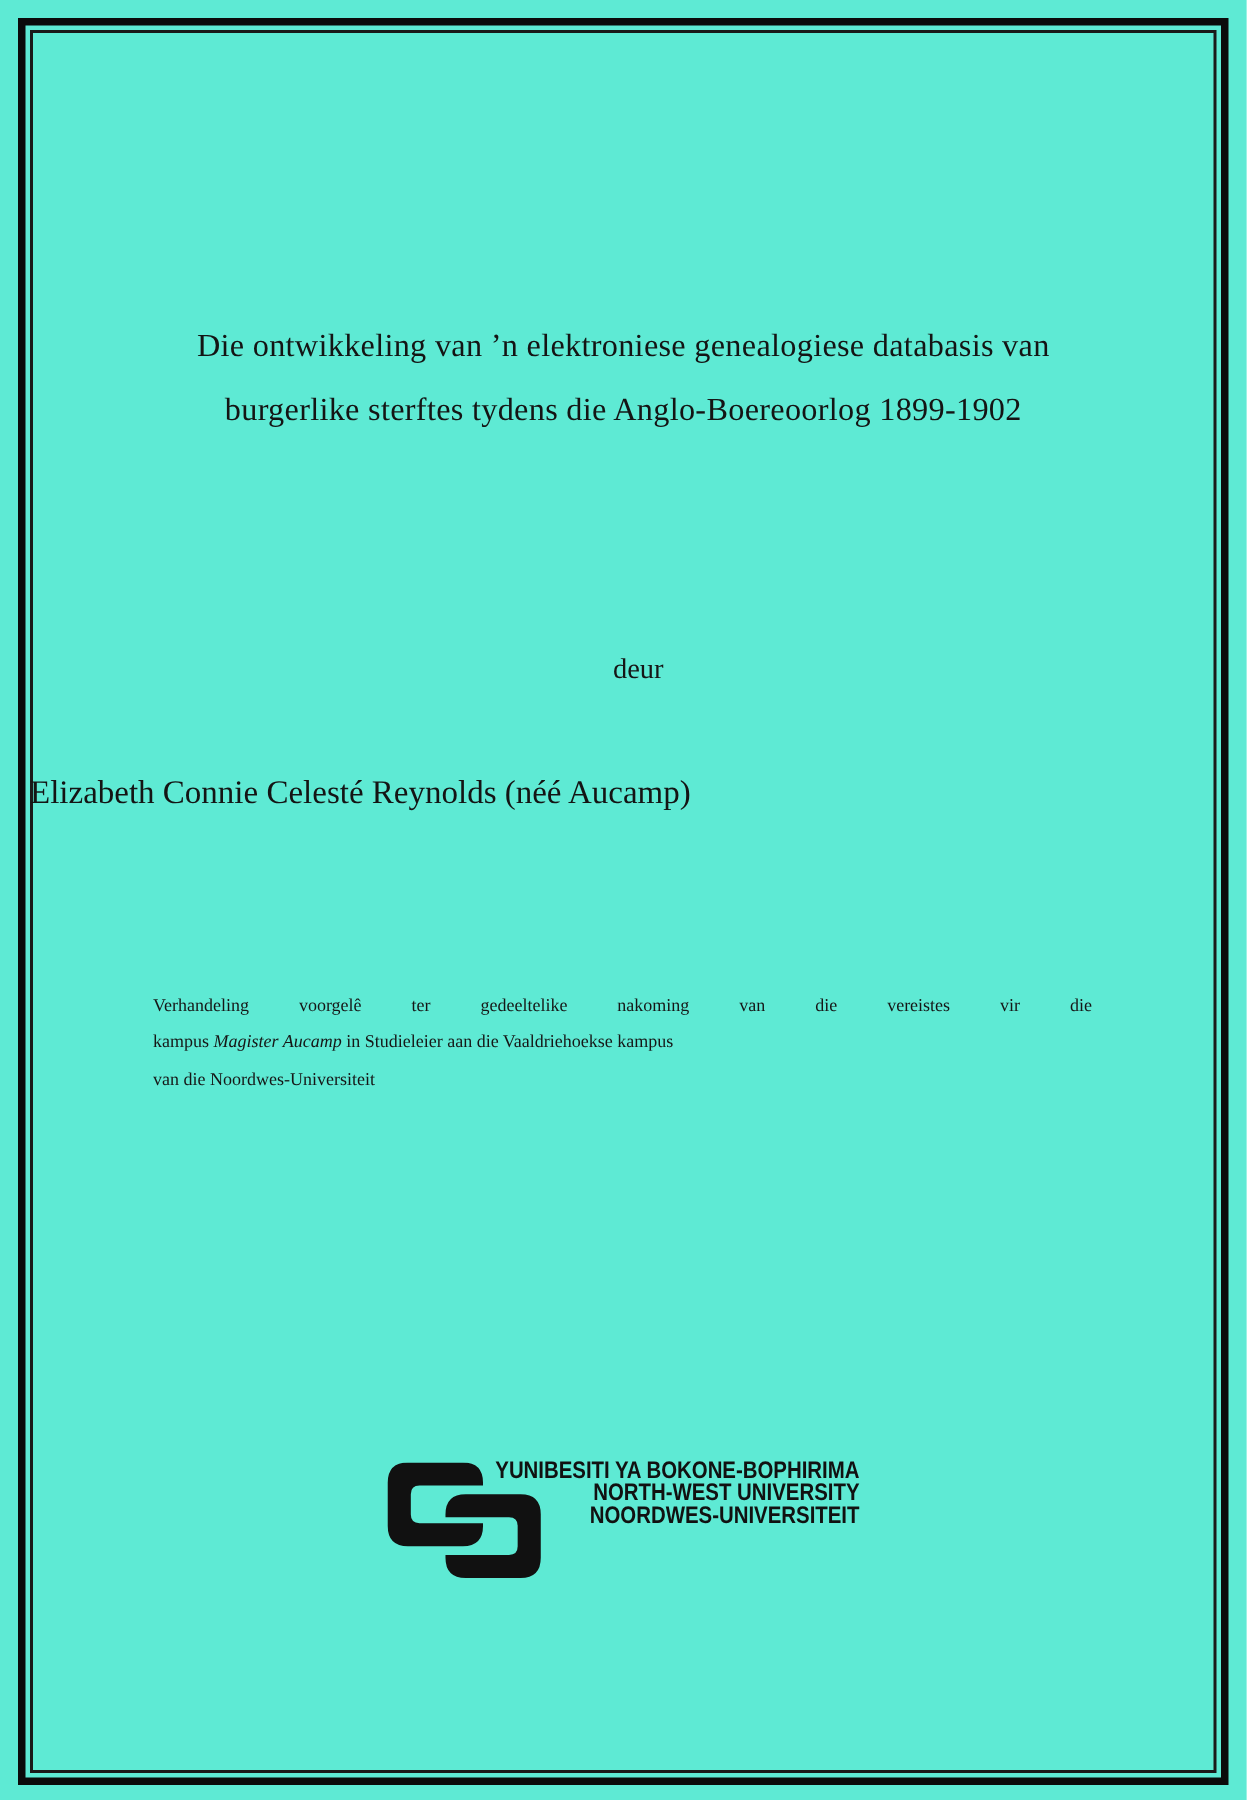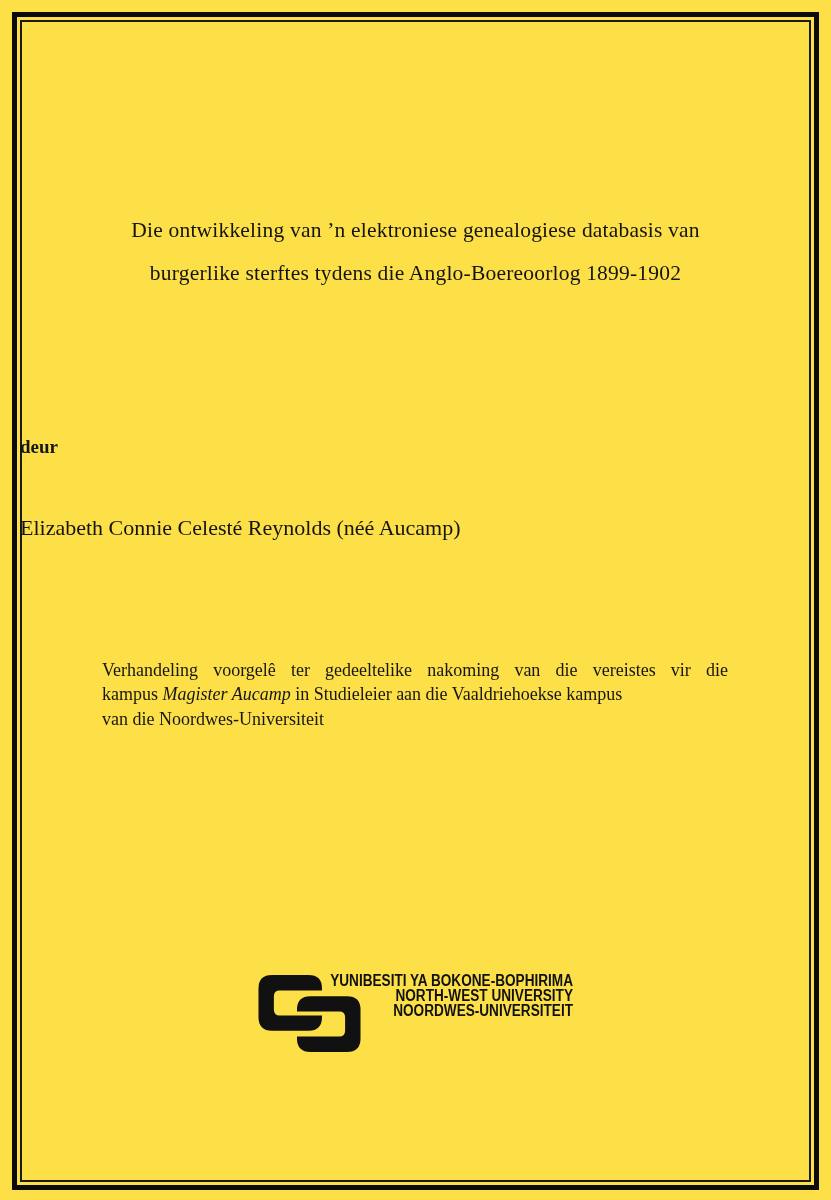--- a/index.html
+++ b/index.html
@@ -5,46 +5,46 @@
   html,body{margin:0;padding:0;}
   body{
     width:831px;height:1200px;
     background:#ffffff;
     font-family:"Liberation Serif", serif;
     position:relative;
     -webkit-font-smoothing:antialiased;
   }
   .page{
     position:absolute;left:0;top:0;width:831px;height:1200px;
-    background:#fde047;color:#161616;overflow:hidden;
+    background:#5eead4;color:#161616;overflow:hidden;
   }
   .frame-outer{
     position:absolute;left:12px;top:12px;width:807px;height:1178px;
     border:5px solid #0b0b0b;box-sizing:border-box;
   }
   .frame-inner{
     position:absolute;inset:3px;
     border:2px solid #1a1a1a;
   }
   .title-block{
     position:absolute;left:40px;right:40px;top:209px;
     text-align:center;font-size:21.5px;line-height:42.5px;
     letter-spacing:0.2px;color:#141414;
   }
   .byline{
     position:absolute;left:20px;right:0;top:436px;
-    font-size:19px;color:#161616;font-weight:bold;
+    text-align:center;font-size:19px;color:#161616;
   }
   .author{
     position:absolute;left:20px;right:0;top:515px;
     font-size:22px;color:#141414;
   }
   .submission{
     position:absolute;left:102px;top:658px;width:626px;
-    font-size:18px;line-height:24.3px;color:#161616;
+    font-size:12px;line-height:24.3px;color:#161616;
   }
   .submission .just{
     text-align:justify;text-align-last:justify;
   }
   .submission .ital{font-style:italic;}
   .supervisor-block{
     position:absolute;left:103px;top:884px;
     font-size:19.5px;line-height:25.5px;color:#141414;
   }
   .logo{

